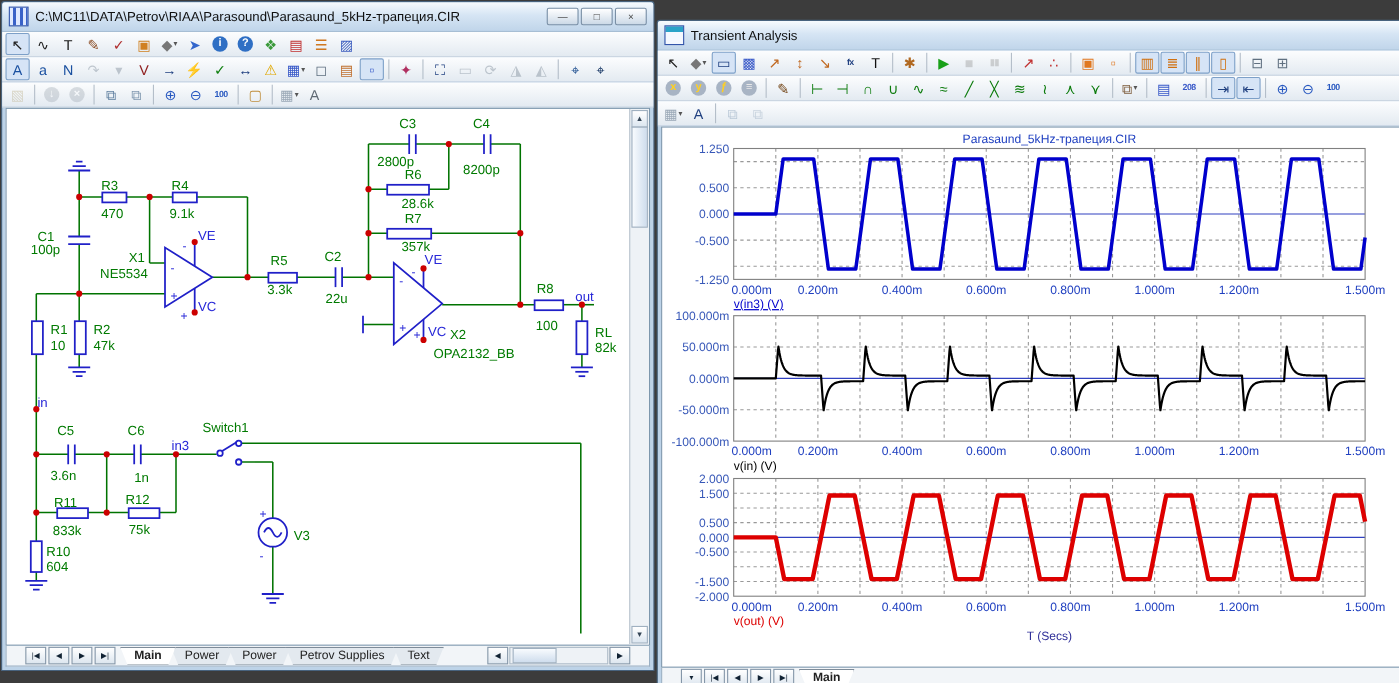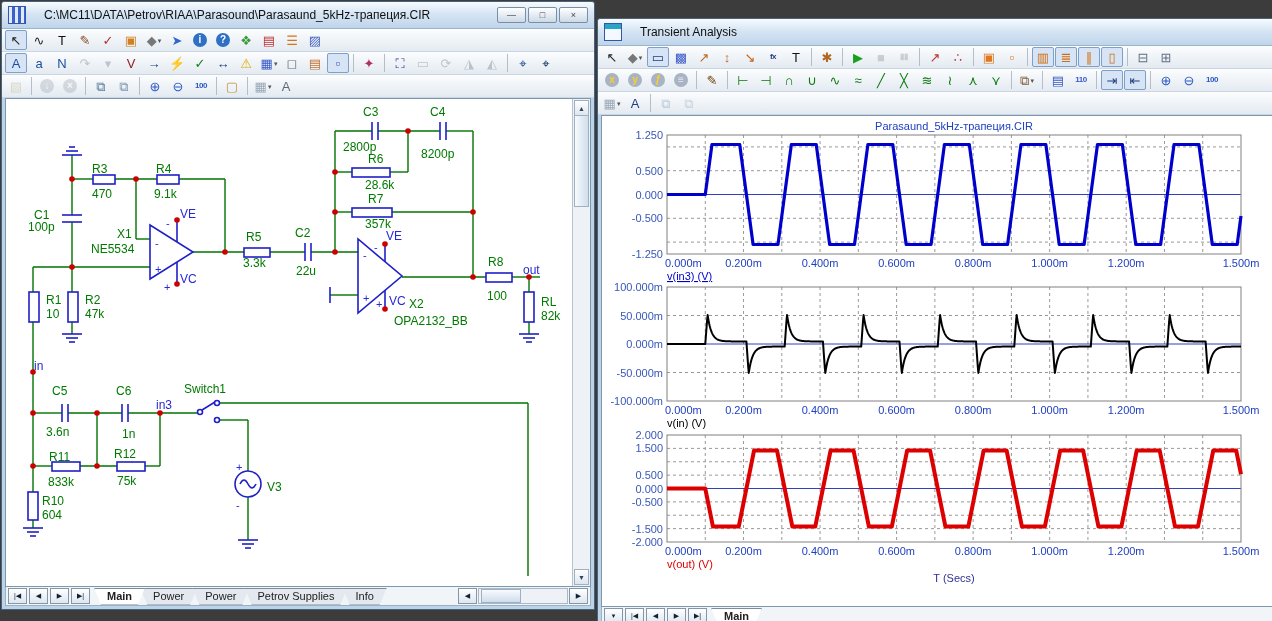--- a/index.html
+++ b/index.html
@@ -2,21 +2,21 @@
 <html><head>
 <meta charset="utf-8">
 <style>
   html,body{margin:0;padding:0;}
   body{width:1272px;height:621px;background:#3c3c3c;position:relative;overflow:hidden;
        font-family:"Liberation Sans",sans-serif;}
   .window{position:absolute;background:#bdd3e8;border:1px solid #48637e;border-radius:3px 3px 0 0;
           display:flex;flex-direction:column;box-sizing:border-box;}
   #win-left{left:1px;top:1px;width:594px;height:609px;}
   #win-right{left:597px;top:18px;width:810px;height:612px;}
-  .titlebar{height:26px;flex:0 0 auto;display:flex;align-items:center;gap:18px;padding:0 6px;
+  .titlebar{height:26px;flex:0 0 auto;display:flex;align-items:center;gap:6px;padding:0 6px;
             background:linear-gradient(#f7fbfe,#d6e5f4 45%,#c0d5ea);border-bottom:1px solid #9ab4cc;
             border-radius:3px 3px 0 0;}
   .title-text{font-size:12px;color:#101010;flex:1 1 auto;white-space:nowrap;overflow:hidden;}
   .winbtns{display:flex;gap:2px;flex:0 0 auto;}
   .winbtn{width:29px;height:16px;border:1px solid #7a8fa5;border-radius:2px;box-sizing:border-box;
           background:linear-gradient(#ffffff,#ccd9e7);display:flex;align-items:center;justify-content:center;
           font-size:9px;color:#444;}
   .winbtn.close-red{background:linear-gradient(#ea8a74,#c23b22);color:#fff;border-color:#8d2a18;font-weight:bold;}
   .app-icon{width:16px;height:16px;flex:0 0 auto;border:1px solid #3355aa;background:
       repeating-linear-gradient(90deg,#dfe9ff 0 3px,#3a62c8 3px 6px);}
@@ -32,21 +32,21 @@
   .ticon .g.round{width:14px;height:14px;border-radius:50%;font-size:10px;font-weight:bold;
          display:flex;align-items:center;justify-content:center;}
   .ticon .dd{font-size:7px;color:#555;margin-left:1px;}
   .tsep{width:1px;height:18px;background:#b4bec9;margin:0 3px;flex:0 0 auto;}
   .content{flex:1 1 auto;background:#fff;border:1px solid #7d97ad;margin:0 3px;position:relative;overflow:hidden;}
   .vscroll{position:absolute;top:0;right:0;bottom:0;width:17px;background:#eef2f6;border-left:1px solid #b7c2cd;}
   .sbtn{position:absolute;left:1px;right:1px;height:14px;border:1px solid #9fb0c0;
         background:linear-gradient(#fff,#dce6f0);font-size:7px;color:#345;display:flex;align-items:center;justify-content:center;}
   .sthumb{position:absolute;left:1px;right:1px;border:1px solid #9fb0c0;background:linear-gradient(90deg,#f8fbfe,#cfdded);}
   .tabrow{height:19px;flex:0 0 auto;display:flex;align-items:center;background:#f2f5f8;margin:0 3px 3px;
-          border:1px solid #9ab0c4;border-top:none;box-sizing:border-box;padding:0 1px;}
+          border:1px solid #9ab0c4;border-top:none;box-sizing:border-box;padding:0 16px;}
   .navbtn{width:17px;height:14px;border:1px solid #8496a8;background:linear-gradient(#fff,#dde6ef);
           font-size:7px;display:flex;align-items:center;justify-content:center;margin:0 1px;color:#123;flex:0 0 auto;}
   .tab{height:17px;padding:0 13px;font-size:11px;display:flex;align-items:center;margin-left:-5px;
        clip-path:polygon(0 0,100% 0,calc(100% - 7px) 100%,7px 100%);
        background:#e3e9ef;color:#222;box-shadow:inset 0 0 0 1px #7e8b98;}
   .tab.active{background:#ffffff;font-weight:bold;z-index:2;}
   .hscroll{margin-left:auto;display:flex;align-items:center;height:15px;flex:0 0 auto;}
   .htrack{width:88px;height:14px;background:#eef2f6;border:1px solid #aab8c6;position:relative;}
   .hthumb{position:absolute;top:0;bottom:0;left:2px;width:38px;border:1px solid #9fb0c0;
           background:linear-gradient(#f8fbfe,#cfdded);}
@@ -423,21 +423,21 @@
   <div class="tabrow" id="lw-tabs">
       <div class="navbtn">|◀</div>
       <div class="navbtn">◀</div>
       <div class="navbtn">▶</div>
       <div class="navbtn">▶|</div>
       <div style="width: 8px;"></div>
       <div class="tab active">Main</div>
       <div class="tab">Power</div>
       <div class="tab">Power</div>
       <div class="tab">Petrov Supplies</div>
-      <div class="tab">Info</div>
+      <div class="tab">Text</div>
       <div class="hscroll">
         <div class="navbtn">◀</div>
         <div class="htrack">
           <div class="hthumb"></div>
         </div>
         <div class="navbtn">▶</div>
       </div>
     </div>
 </div>
 
@@ -586,21 +586,21 @@
       <div class="tsep"></div>
       <div class="ticon" title="clipboard">
         <span class="g" style="color: rgb(128, 96, 64);">⧉</span>
         <span class="dd">▾</span>
       </div>
       <div class="tsep"></div>
       <div class="ticon" title="numeric-output">
         <span class="g" style="color: rgb(56, 88, 200);">▤</span>
       </div>
       <div class="ticon" title="data-points-list">
-        <span class="g sm" style="color: rgb(56, 88, 200);">110</span>
+        <span class="g sm" style="color: rgb(56, 88, 200);">208</span>
       </div>
       <div class="tsep"></div>
       <div class="ticon pressed" title="cursor-mode">
         <span class="g" style="color: rgb(32, 64, 128);">⇥</span>
       </div>
       <div class="ticon pressed" title="cursor-mode-2">
         <span class="g" style="color: rgb(32, 64, 128);">⇤</span>
       </div>
       <div class="tsep"></div>
       <div class="ticon" title="zoom-in">

